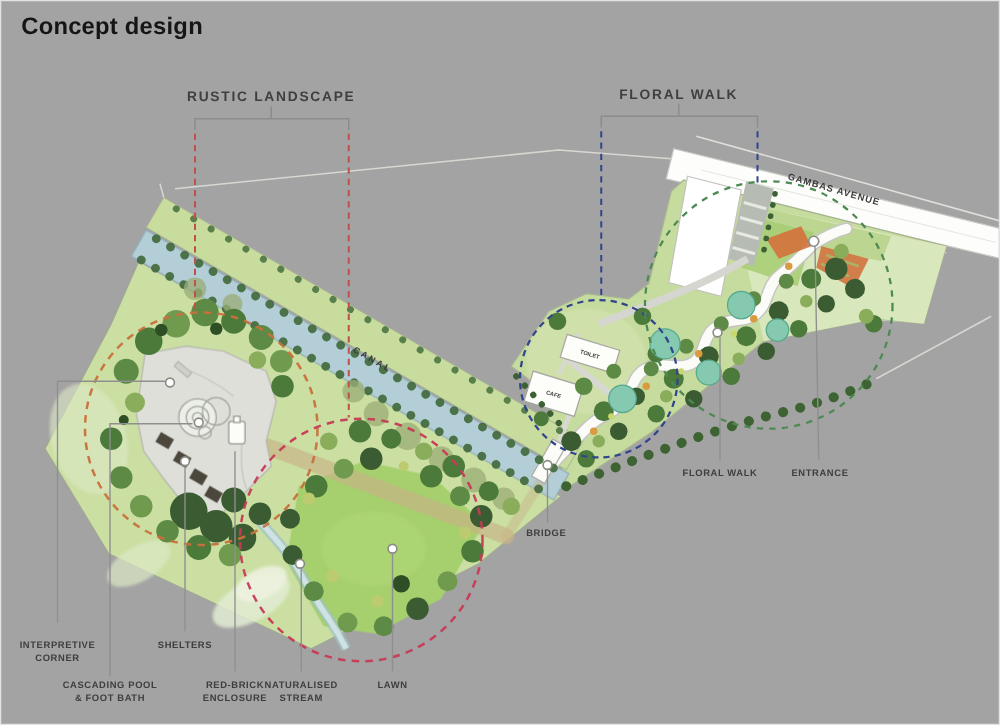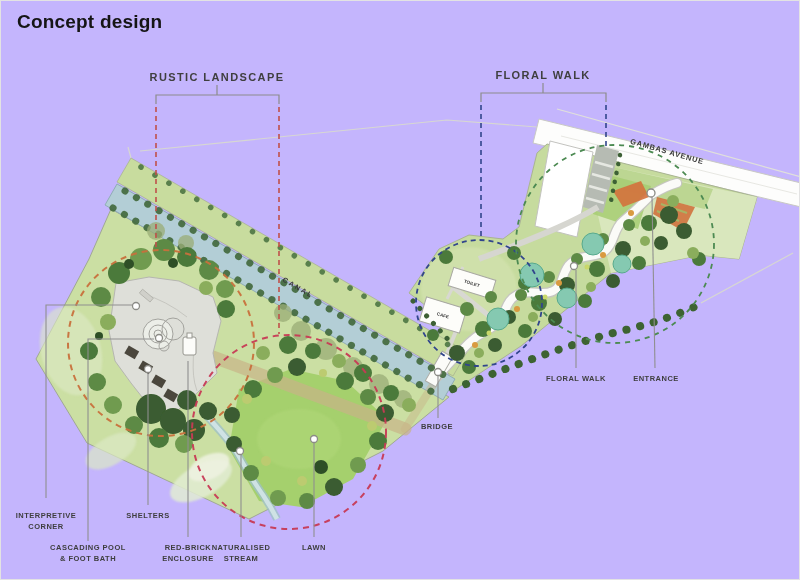--- a/index.html
+++ b/index.html
@@ -1,17 +1,17 @@
 <!DOCTYPE html>
 <html><head>
 <meta charset="utf-8">
 <style>
   html,body{margin:0;padding:0;background:#fff;}
   .stage{
-    position:relative;width:800px;height:580px;background:#c4b5fd;
+    position:relative;width:800px;height:580px;background:#a3a3a3;
     font-family:"Liberation Sans", sans-serif;overflow:hidden;
     border:1px solid #e3e3e3;box-sizing:border-box;
   }
   .page-title{
     position:absolute;top:10px;left:16px;margin:0;
     font-size:19px;font-weight:bold;color:#151515;letter-spacing:.2px;
   }
   svg{position:absolute;top:0;left:0;}
   text{font-family:"Liberation Sans", sans-serif;}
   .callout{font-size:7.5px;font-weight:bold;fill:#3e3e3e;letter-spacing:.5px;text-anchor:middle;}

